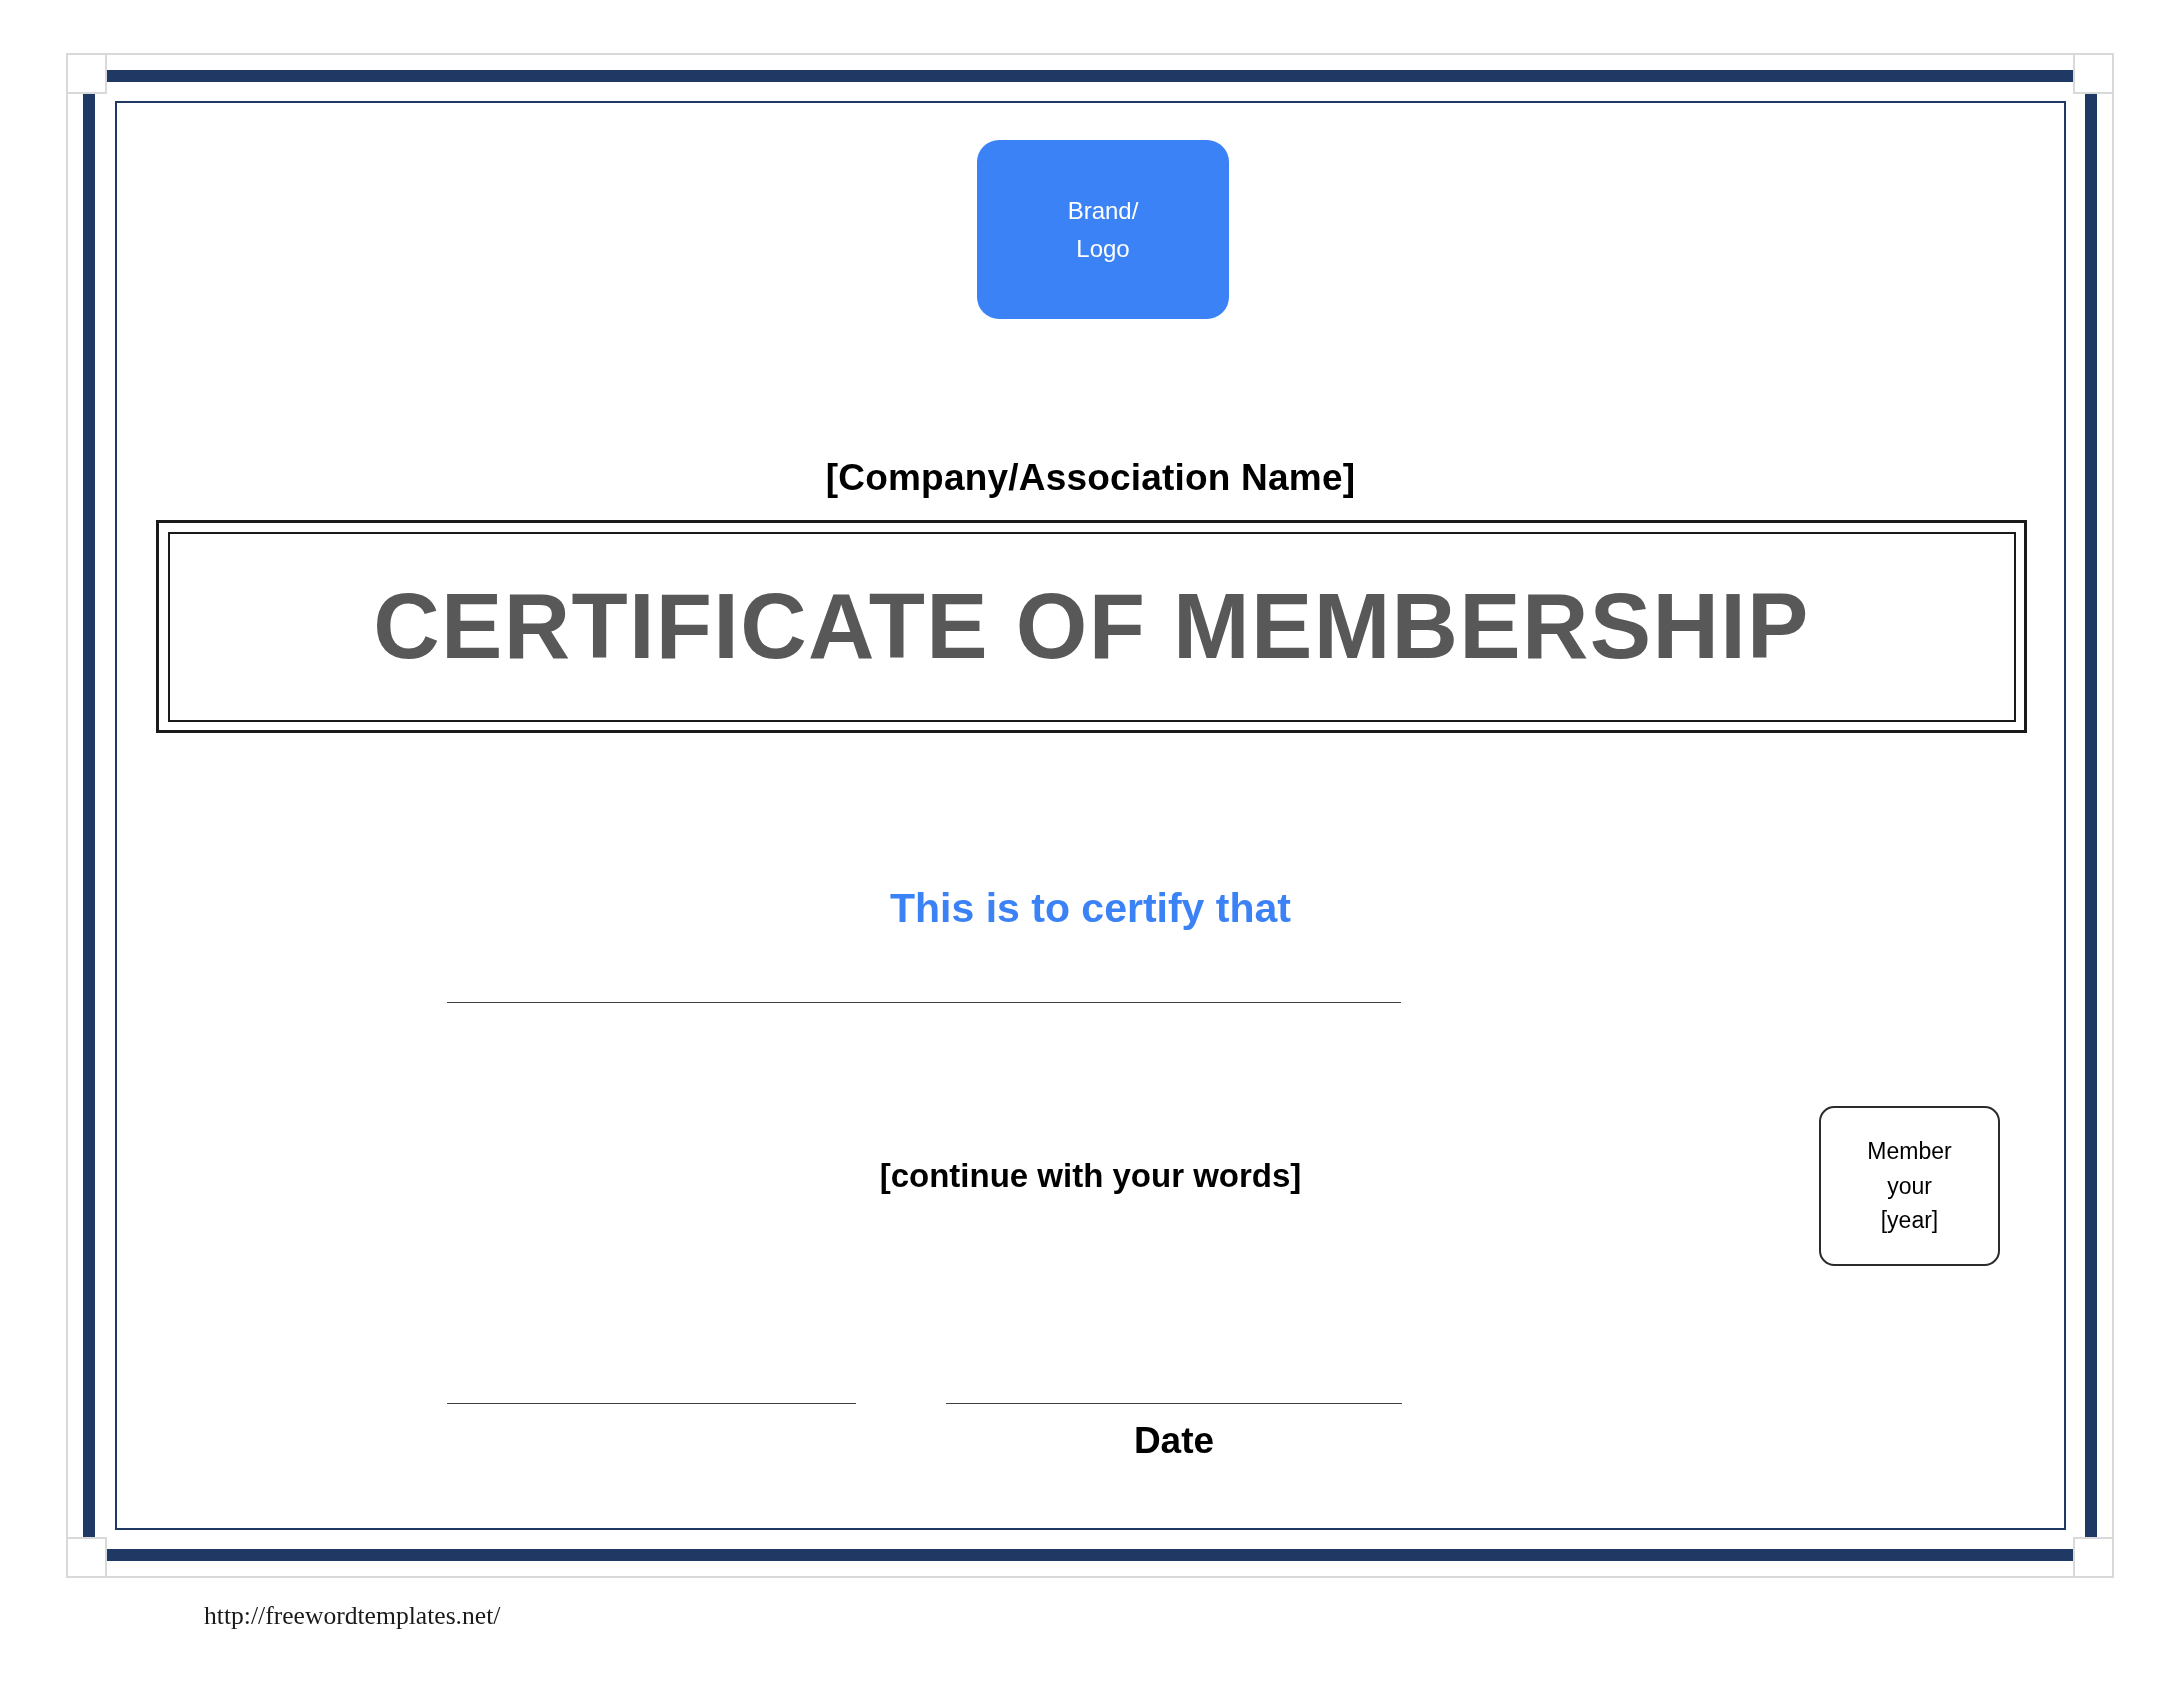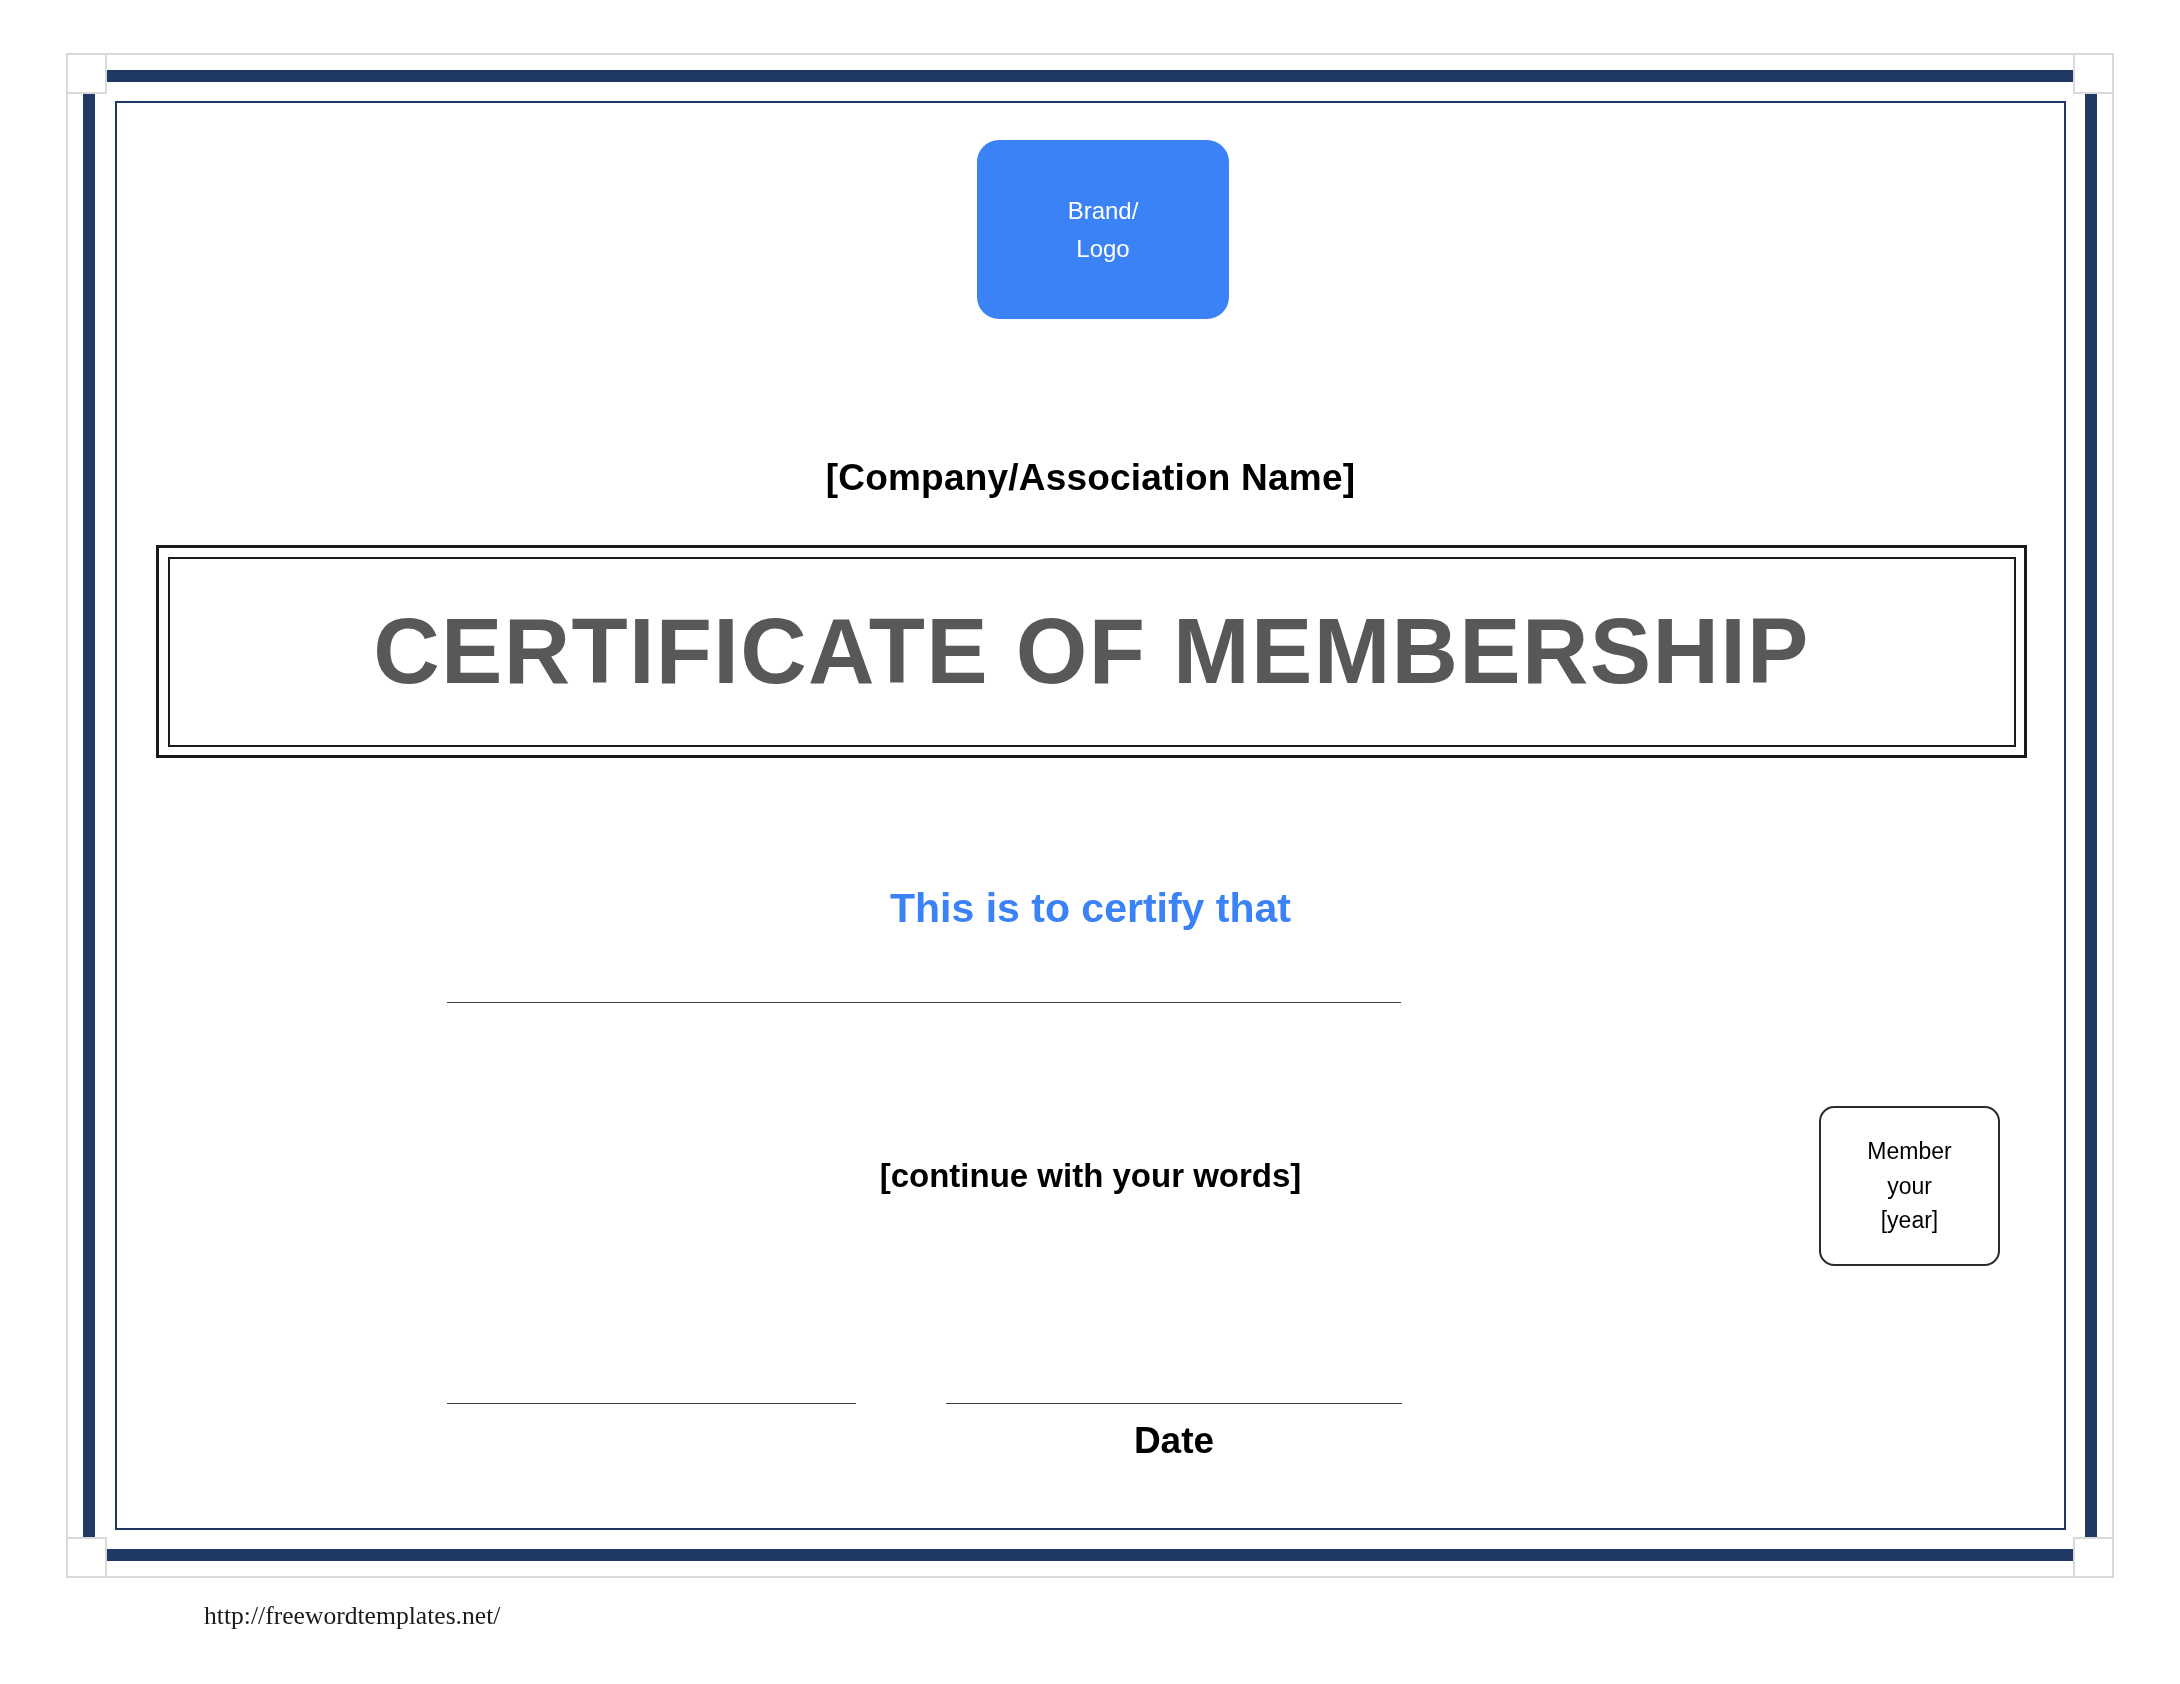--- a/index.html
+++ b/index.html
@@ -114,21 +114,20 @@
 
   
   .title-band-outer {
     position: absolute;
     left: 41px;
     top: 419px;
     width: 1871px;
     height: 213px;
     border: 3.4px solid #1a1a1a;
     box-sizing: border-box;
-    margin-top: 25px;
   }
   .title-band-inner {
     position: absolute;
     left: 8.5px;
     top: 8.5px;
     right: 8.5px;
     bottom: 8.5px;
     border: 2.6px solid #1a1a1a;
     box-sizing: border-box;
     display: flex;

